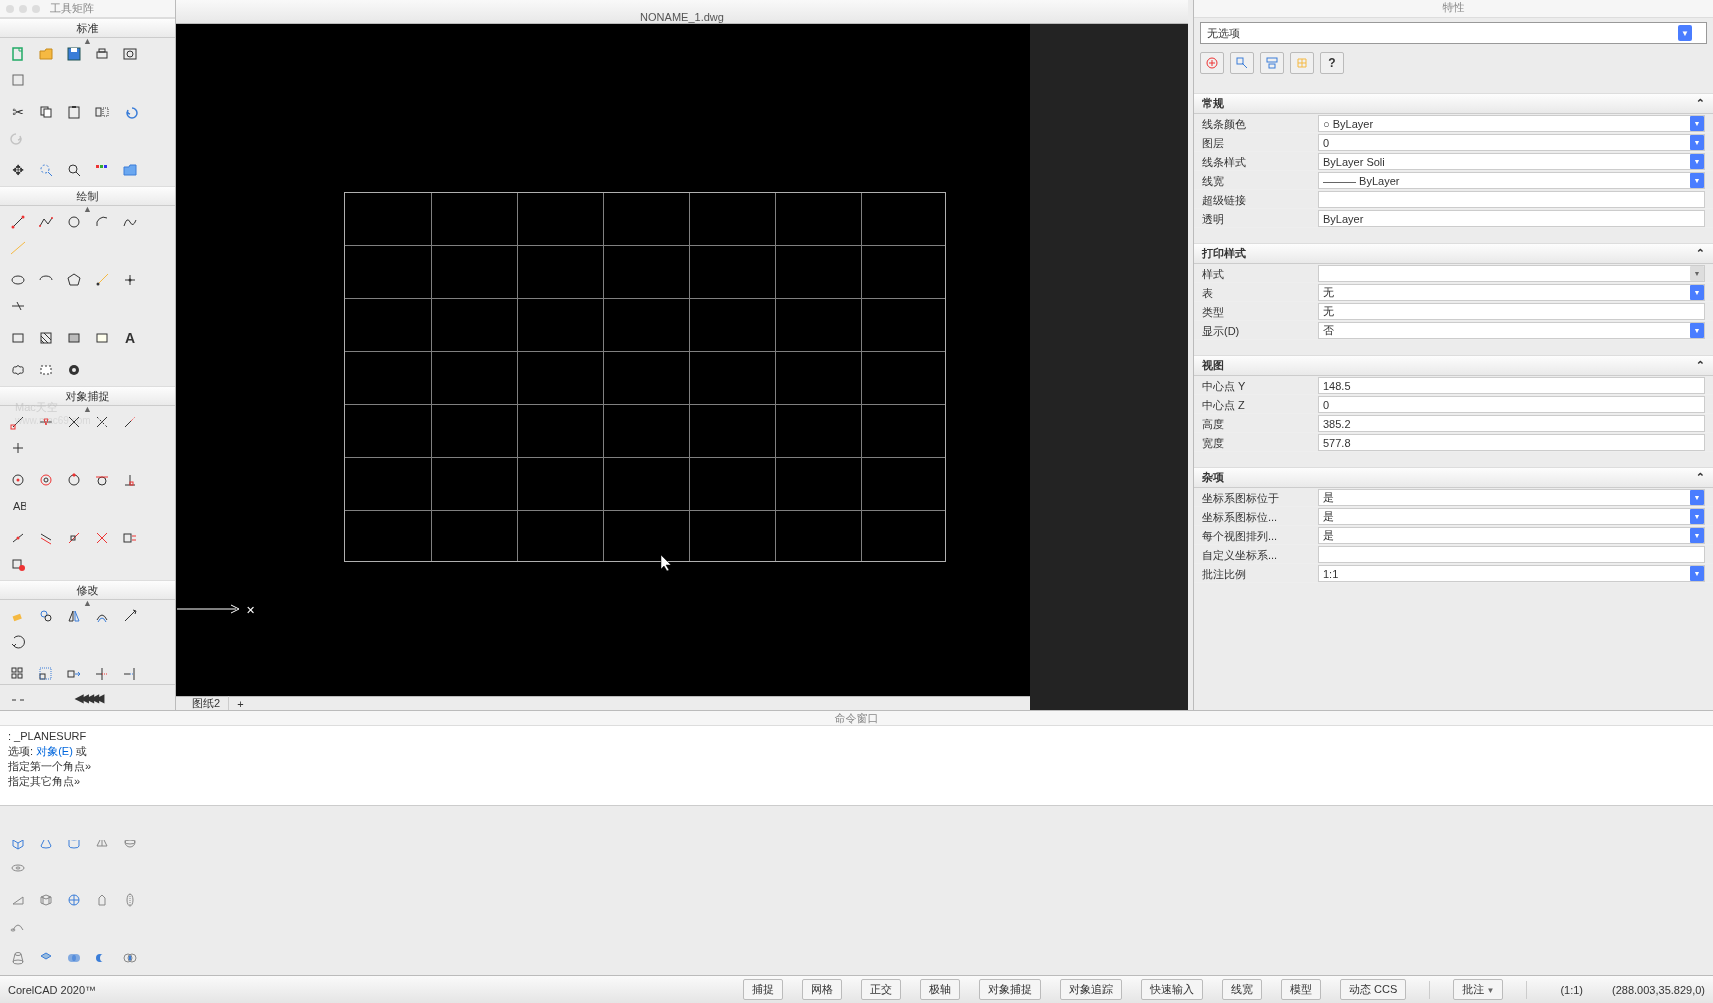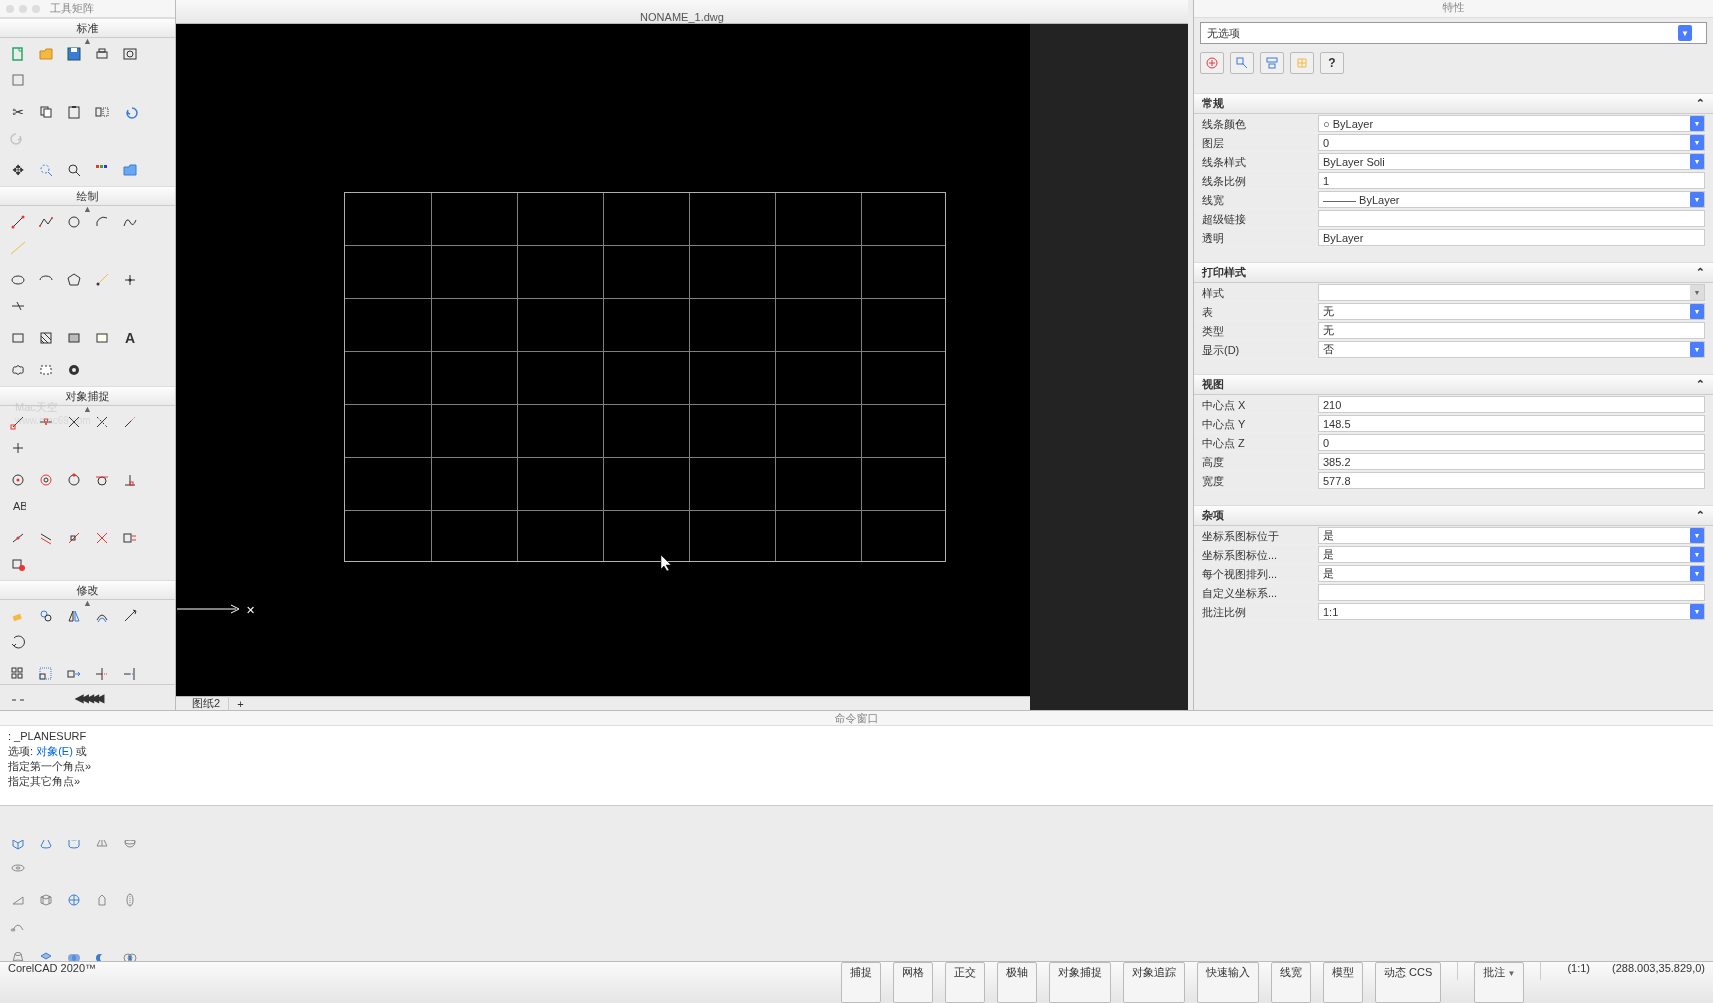--- a/index.html
+++ b/index.html
@@ -52,21 +52,21 @@
 .prop-val.combo-plain .mini-arrow { background: #ddd; color: #666; }
 
 
 .cmd-panel { position: absolute; left: 0; top: 710px; right: 0; height: 95px; border-top: 1px solid #bbb; background: #fff; }
 .cmd-titlebar { height: 15px; background: #f6f6f6; display: flex; align-items: center; justify-content: center; font-size: 10px; color: #888; border-bottom: 1px solid #ddd; position: relative; }
 .cmd-titlebar .dots { position: absolute; left: 6px; display: flex; gap: 5px; }
 .cmd-body { padding: 3px 8px; font-size: 11px; line-height: 15px; font-family: "Helvetica Neue", Arial, sans-serif; }
 .cmd-body .k { color: #0066dd; }
 
 
-.status-bar { position: absolute; left: 0; bottom: 0; right: 0; height: 42px; background: linear-gradient(#fafafa,#e5e5e5); border-top: 1px solid #bbb; display: flex; padding: 0 8px; gap: 12px; }
+.status-bar { position: absolute; left: 0; bottom: 0; right: 0; height: 28px; background: linear-gradient(#fafafa,#e5e5e5); border-top: 1px solid #bbb; display: flex; align-items: center; padding: 0 8px; gap: 19px; }
 .status-label { font-size: 11px; margin-right: auto; }
 .status-btn { padding: 2px 8px; border: 1px solid #bbb; background: #f5f5f5; border-radius: 2px; font-size: 11px; cursor: pointer; }
 .status-btn.with-arrow::after { content: " ▼"; font-size: 8px; color: #666; }
 .status-sep { width: 1px; height: 18px; background: #ccc; margin: 0 4px; }
 .coord-text { font-size: 11px; margin-left: 10px; }
 
 .watermark { position: absolute; left: 15px; top: 400px; color: #c0c0c0a0; font-size: 24px; font-family: Georgia, serif; pointer-events: none; z-index: 50; }
 
 
 .splitter { position: absolute; left: 0; top: 805px; right: 0; height: 35px; background: #ececec; border-top: 1px solid #ccc; }
@@ -786,26 +786,20 @@
       </div>
     </div>
   <div class="prop-row">
       <span class="prop-label">线条样式</span>
       <div class="prop-val combo">
         <span>ByLayer   Soli</span>
         <span class="mini-arrow">▼</span>
       </div>
     </div>
   <div class="prop-row">
-      <span class="prop-label">线条比例</span>
-      <div class="prop-val">
-        <span>1</span>
-      </div>
-    </div>
-  <div class="prop-row">
       <span class="prop-label">线宽</span>
       <div class="prop-val combo">
         <span>——— ByLayer</span>
         <span class="mini-arrow">▼</span>
       </div>
     </div>
   <div class="prop-row">
       <span class="prop-label">超级链接</span>
       <div class="prop-val">
         <span></span>
@@ -846,26 +840,20 @@
       <span class="prop-label">显示(D)</span>
       <div class="prop-val combo">
         <span>否</span>
         <span class="mini-arrow">▼</span>
       </div>
     </div>
 
   <div class="prop-section-hd">
       <span>视图</span>
       <span>⌃</span>
-    </div>
-  <div class="prop-row">
-      <span class="prop-label">中心点 X</span>
-      <div class="prop-val">
-        <span>210</span>
-      </div>
     </div>
   <div class="prop-row">
       <span class="prop-label">中心点 Y</span>
       <div class="prop-val">
         <span>148.5</span>
       </div>
     </div>
   <div class="prop-row">
       <span class="prop-label">中心点 Z</span>
       <div class="prop-val">

